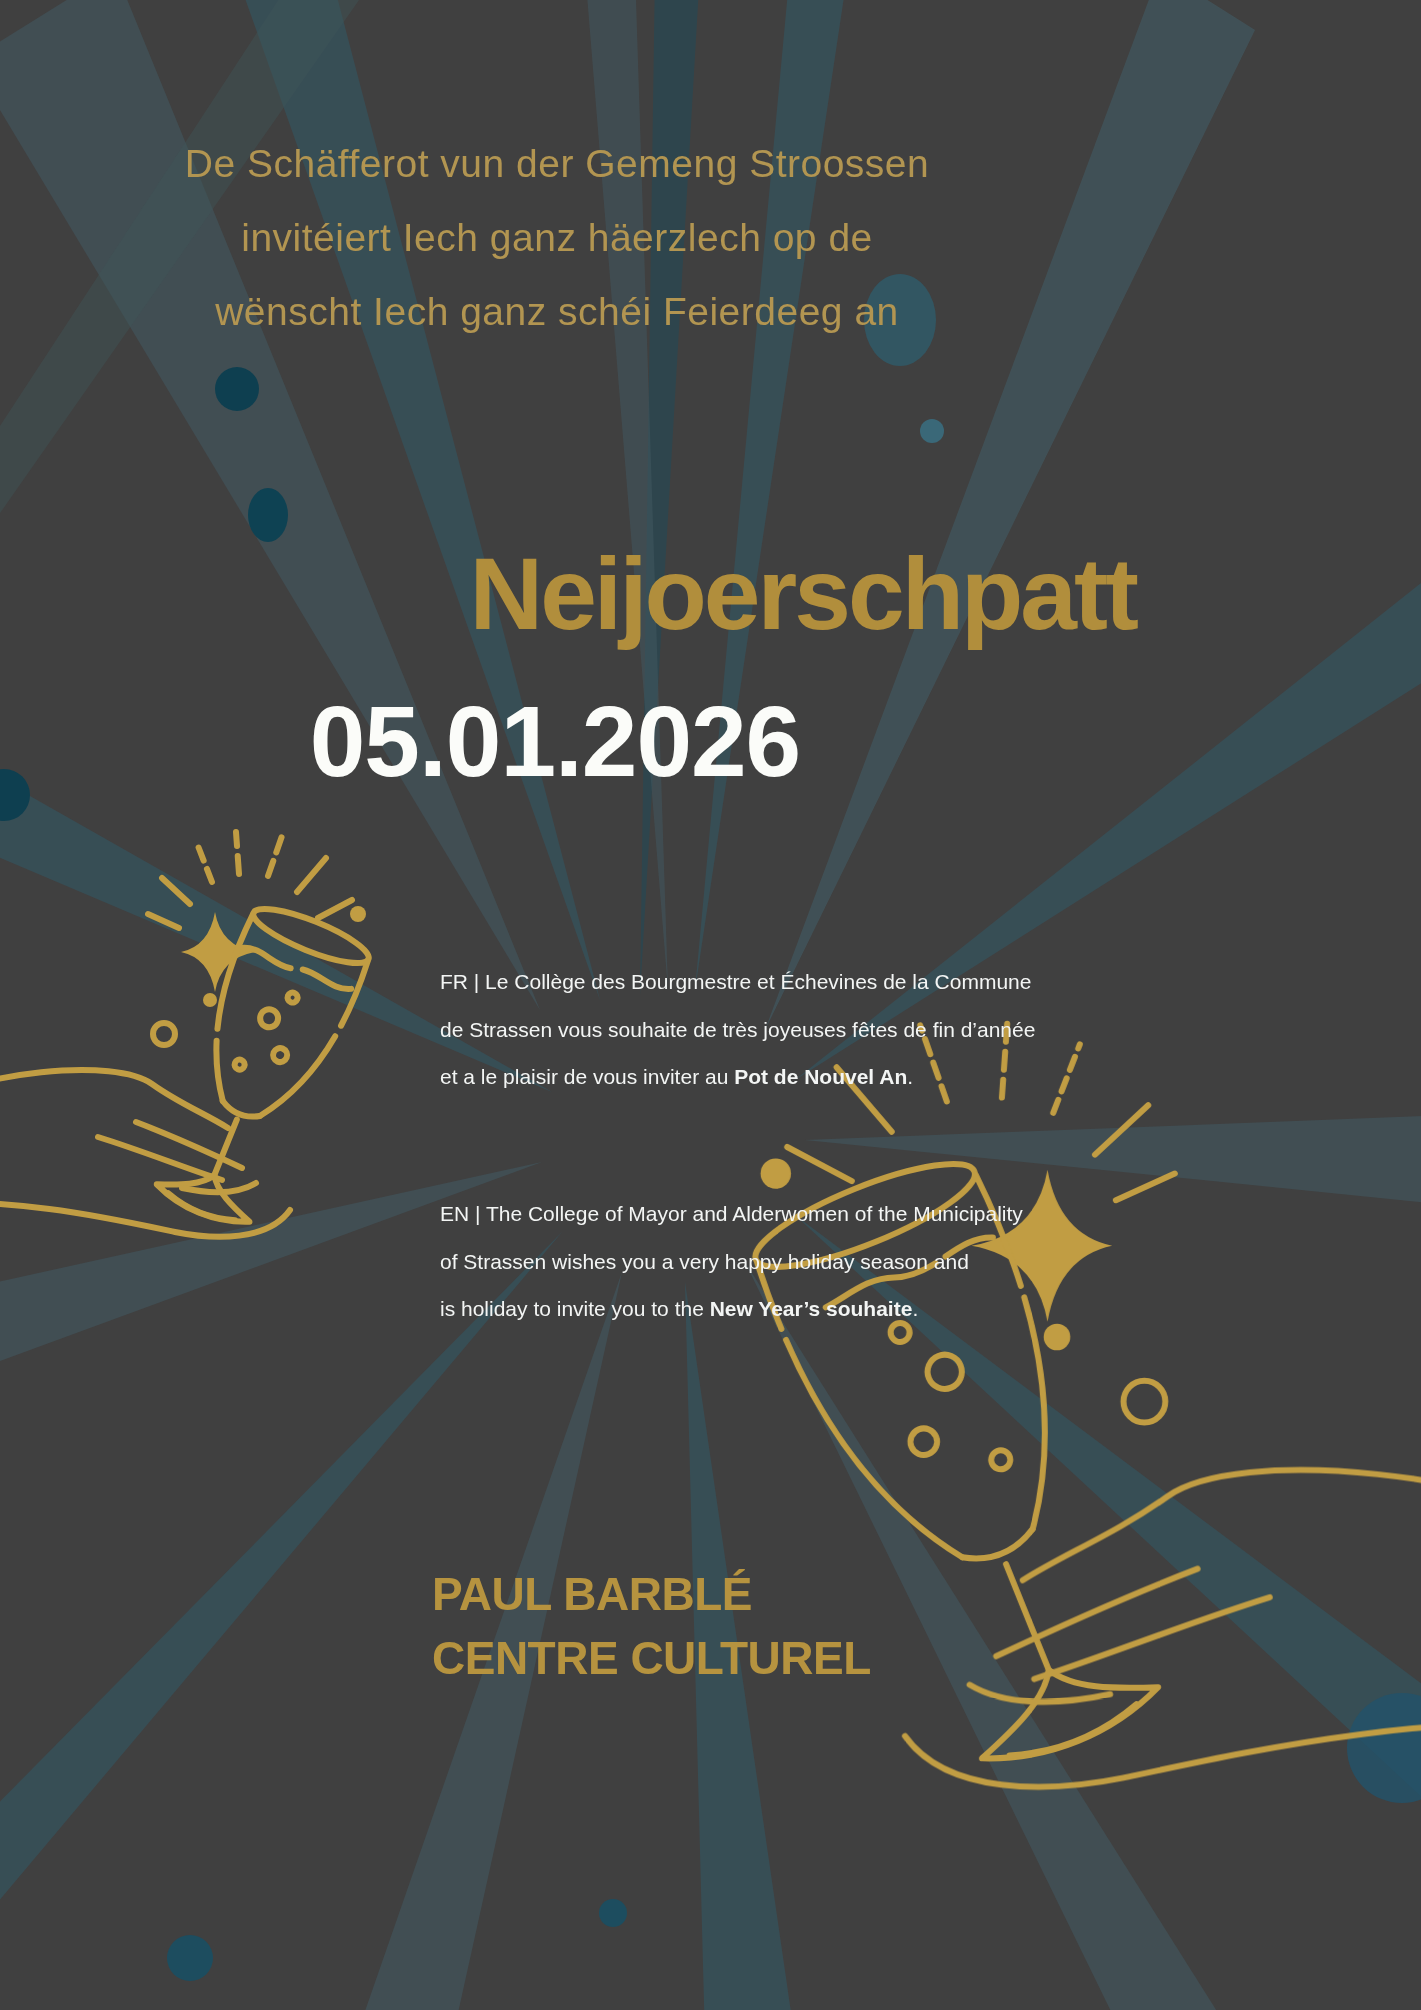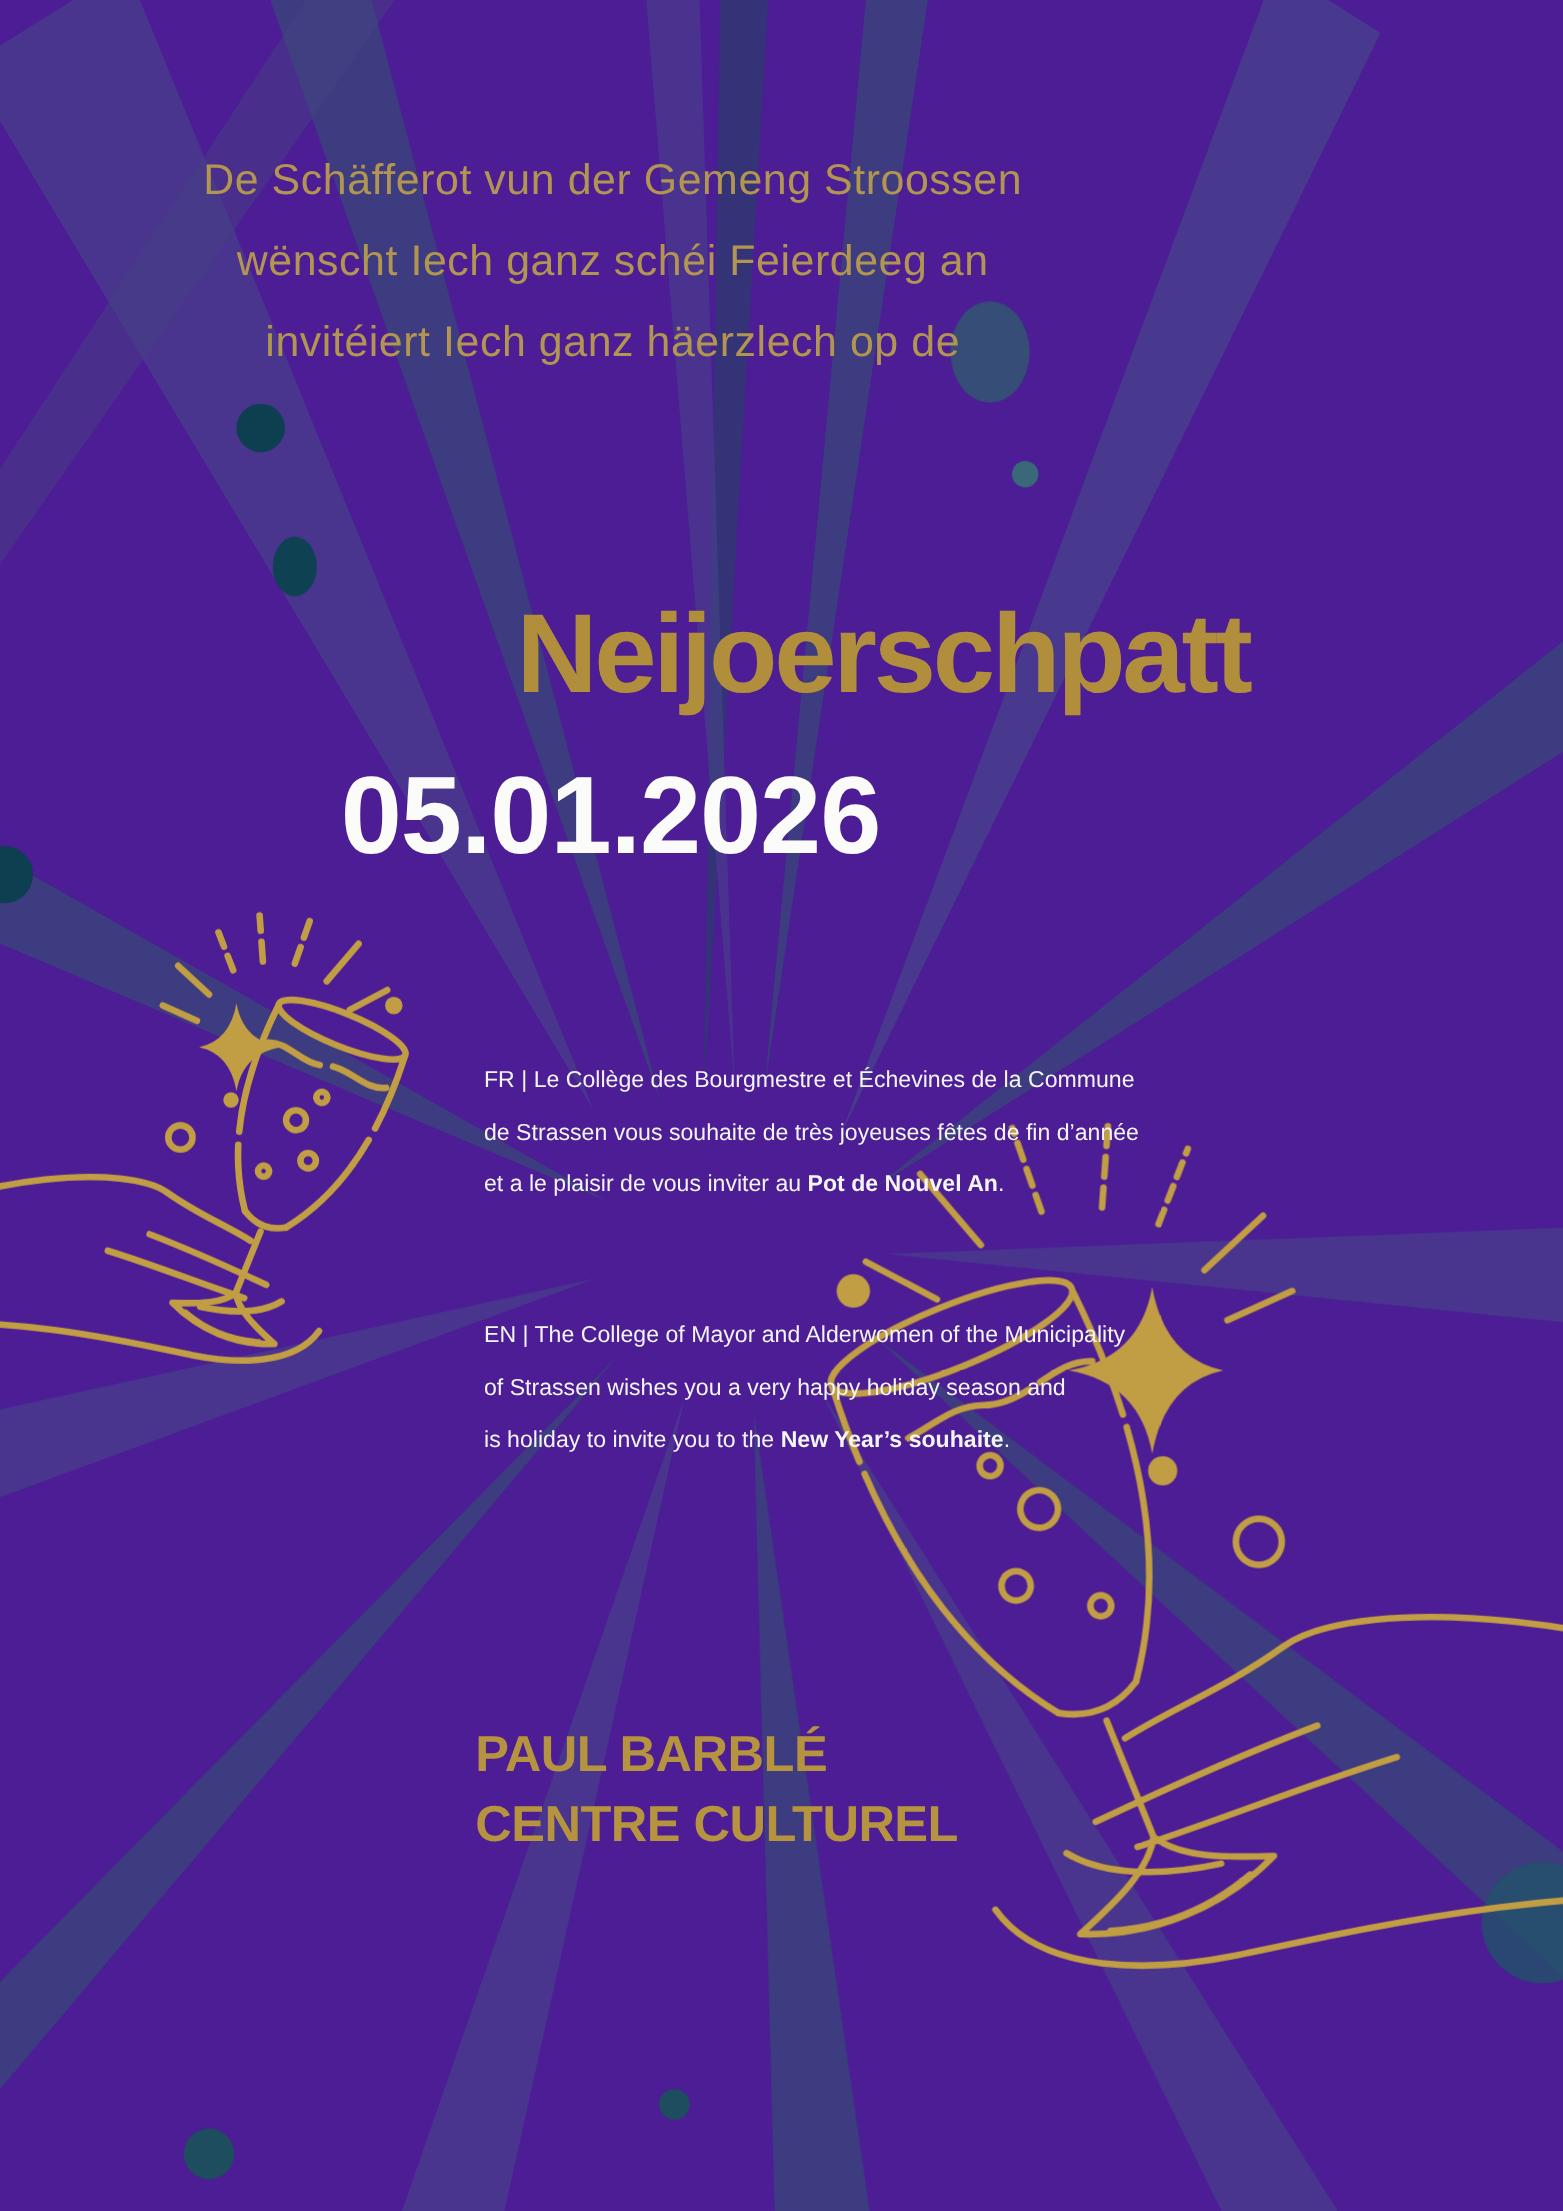--- a/index.html
+++ b/index.html
@@ -1,19 +1,19 @@
 <!DOCTYPE html>
 <html><head>
 <meta charset="utf-8">
 <style>
   html,body{margin:0;padding:0;background:#07303d;}
   .poster{
     position:relative;
     width:1421px;height:2010px;
-    background:#4c1d95;
+    background:#404040;
     overflow:hidden;
     font-family:"Liberation Sans", sans-serif;
   }
   .bg{position:absolute;left:0;top:0;width:1421px;height:2010px;display:block;}
 
   .header{
     position:absolute;top:127px;left:0;width:1114px;
     text-align:center;color:#b29551;
     font-size:39px;font-weight:300;letter-spacing:.5px;
   }
@@ -120,22 +120,22 @@
       <circle cx="1402" cy="1748" r="55" fill="#22536a" opacity="0.8"></circle>
     </g>
 
     <use href="#cheers" transform="translate(40,830)"></use>
 
     <use href="#cheers" transform="translate(1380,1014) scale(-1.9,1.9)"></use>
   </svg>
 
   <div class="header">
     <div>De Schäfferot vun der Gemeng Stroossen</div>
+    <div>invitéiert Iech ganz häerzlech op de</div>
     <div>wënscht Iech ganz schéi Feierdeeg an</div>
-    <div>invitéiert Iech ganz häerzlech op de</div>
   </div>
 
   <h1 class="title">Neijoerschpatt</h1>
 
   <div class="date">05.01.2026</div>
 
   <p class="para fr">
     <span>FR | Le Collège des Bourgmestre et Échevines de la Commune</span><br>
     <span>de Strassen vous souhaite de très joyeuses fêtes de fin d’année</span><br>
     <span>et a le plaisir de vous inviter au </span><span class="b">Pot de Nouvel An</span><span>.</span>

